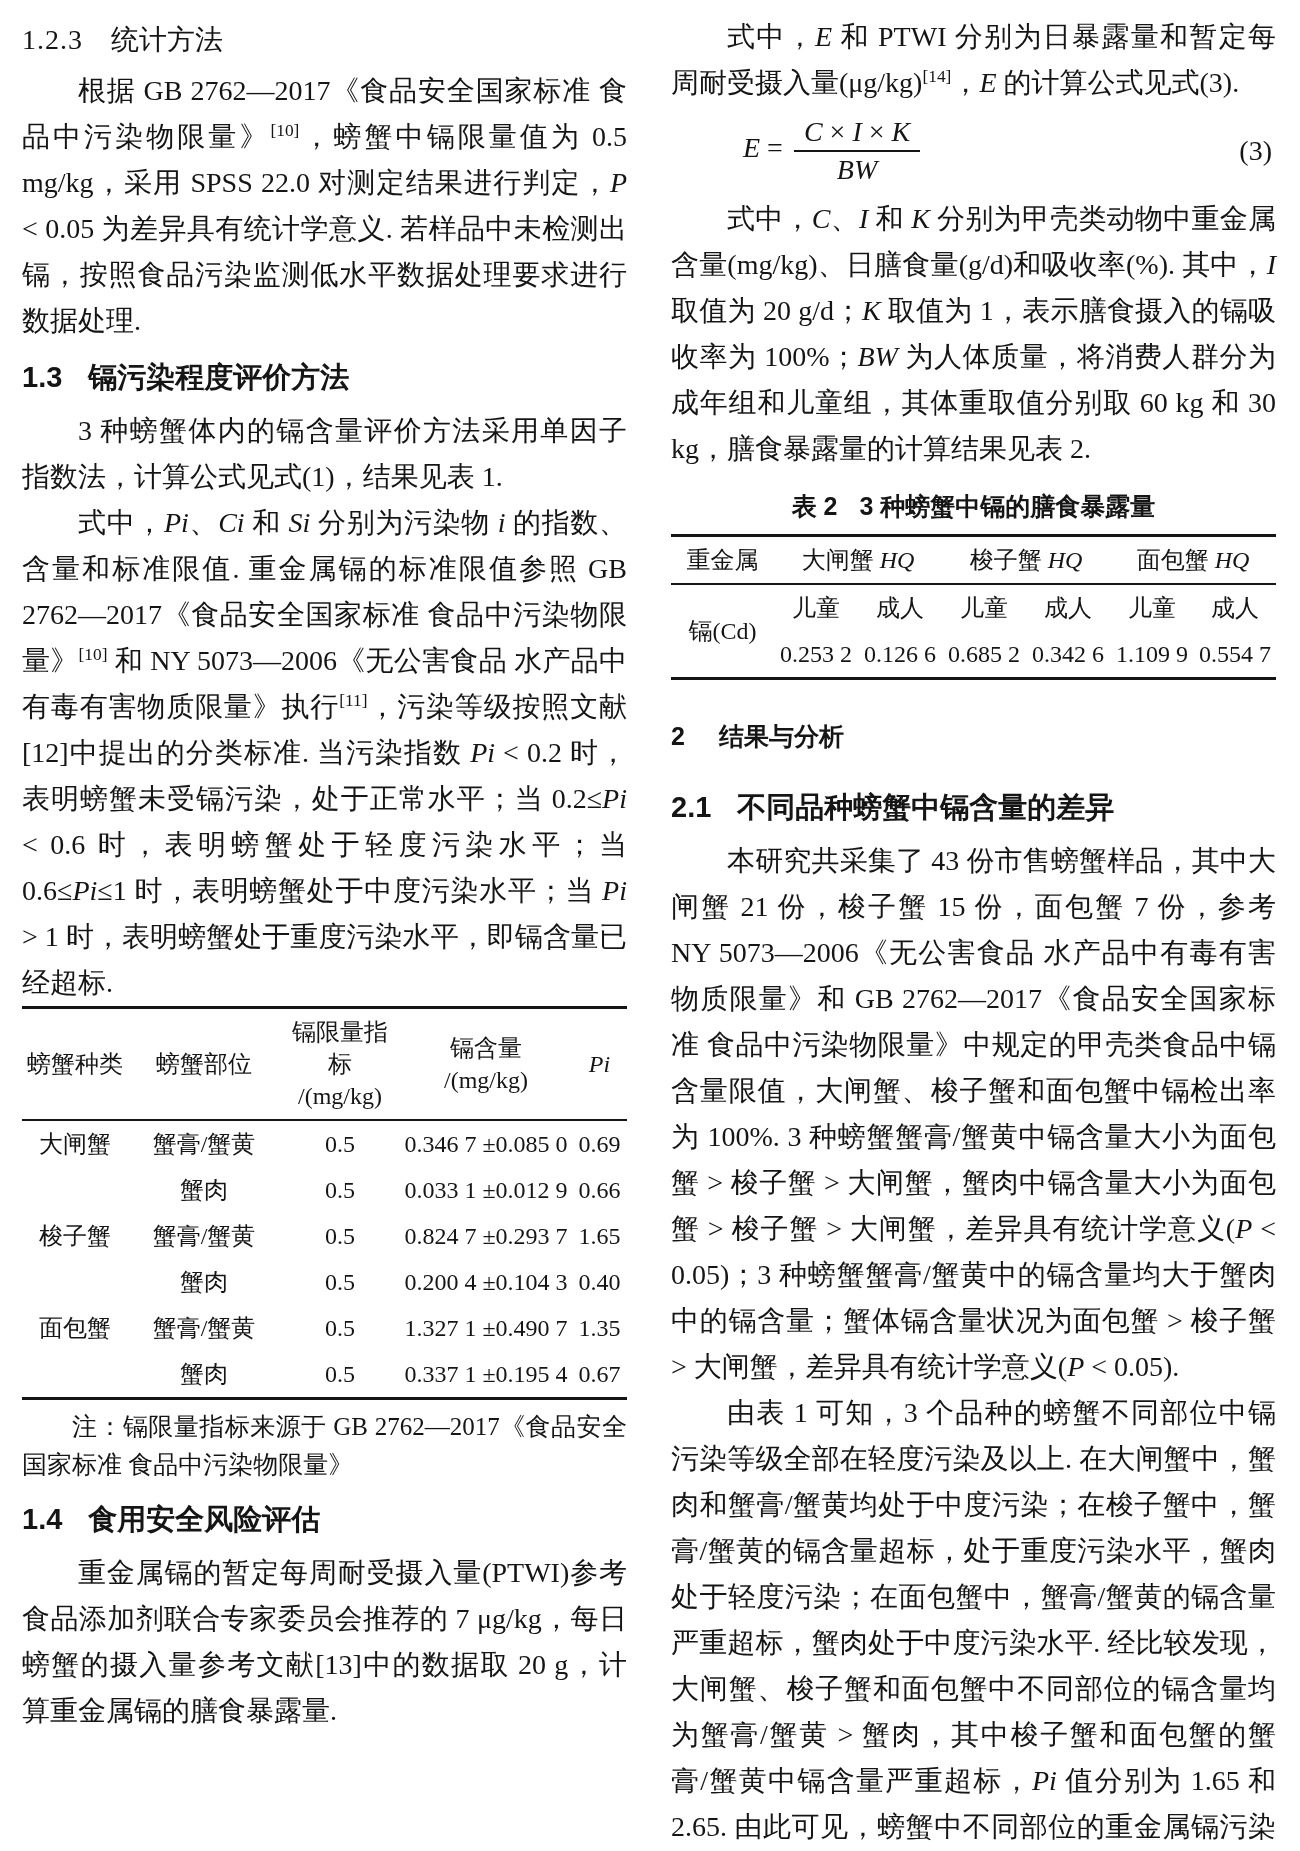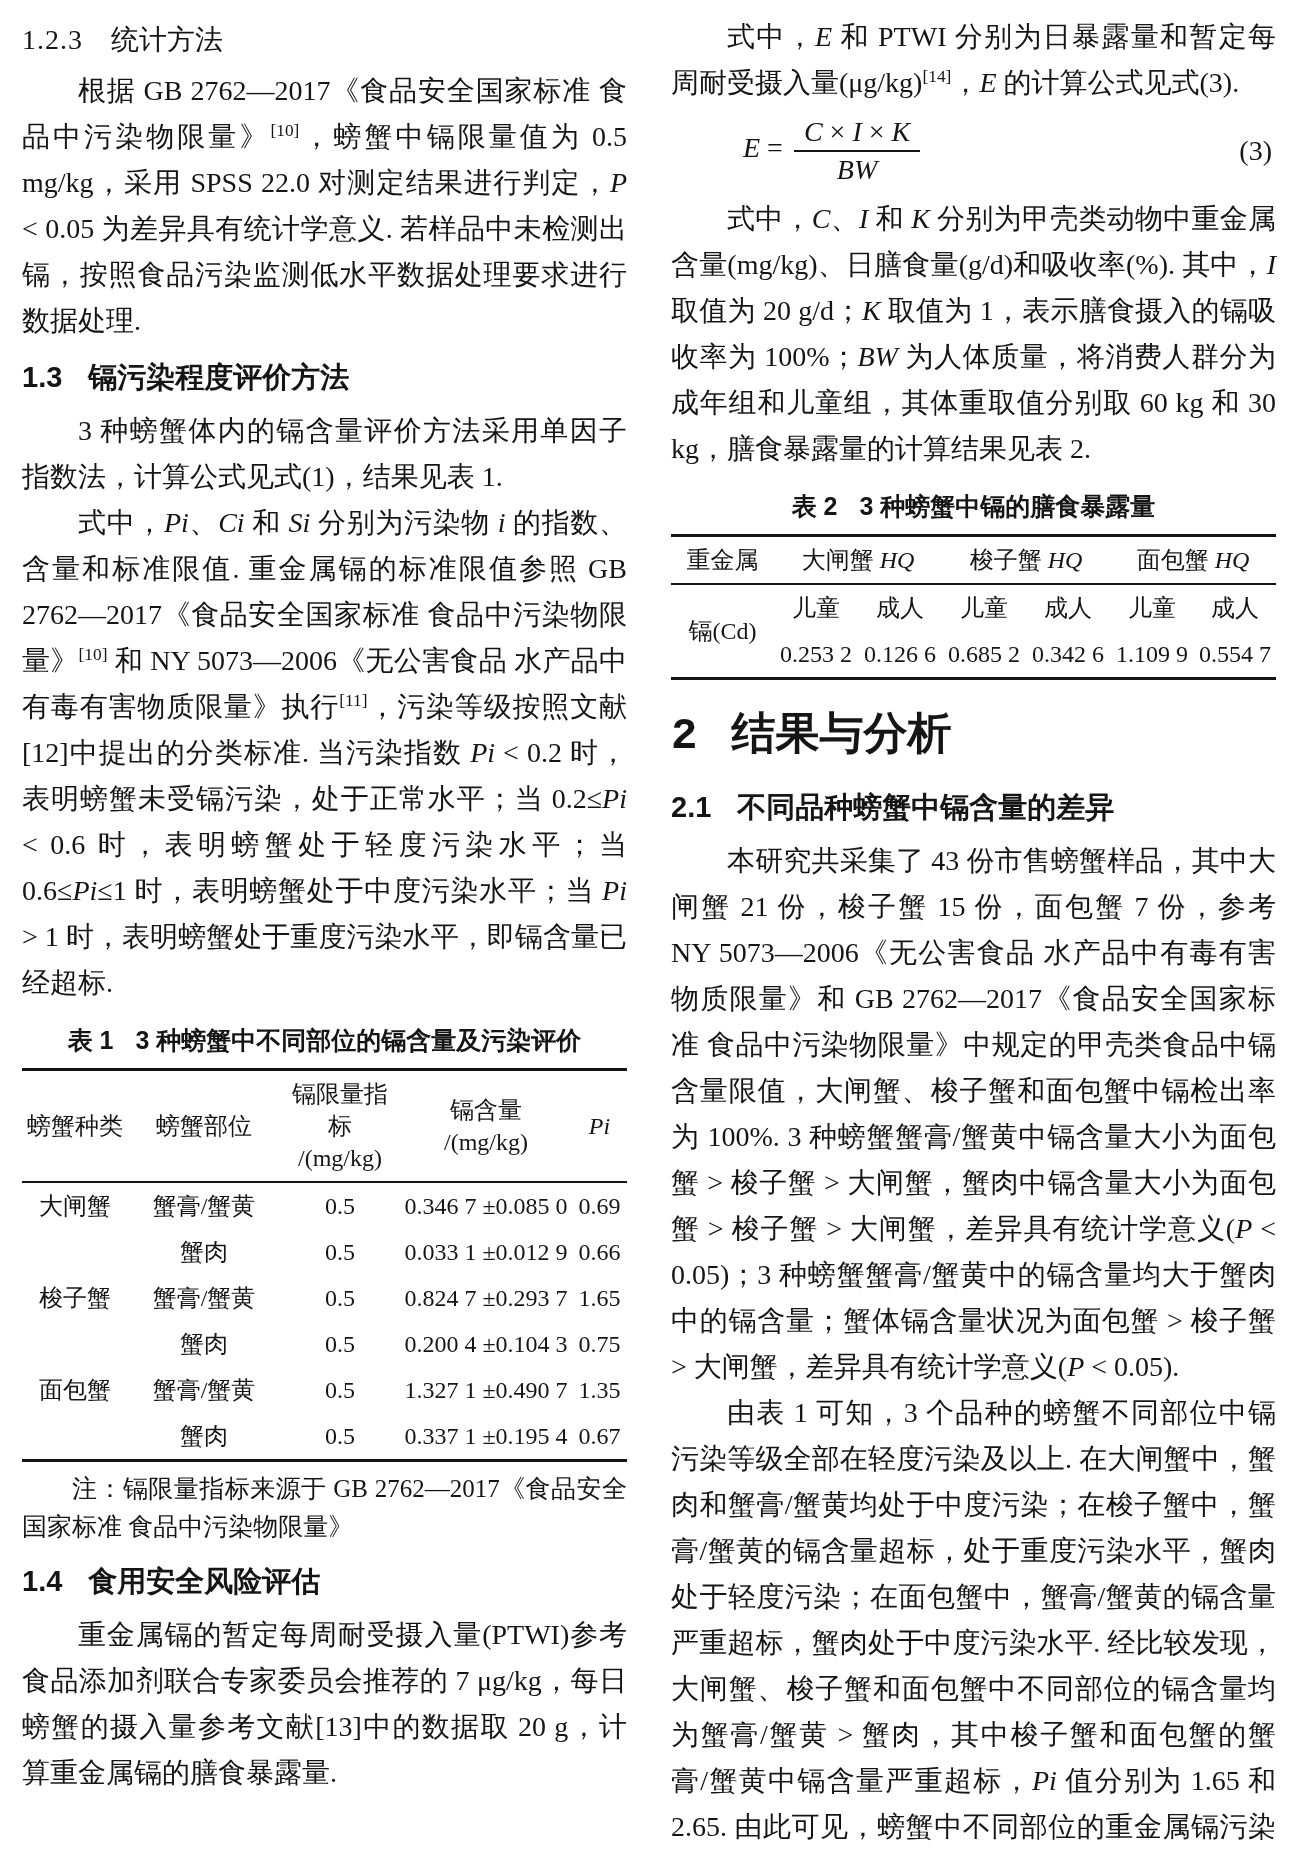--- a/index.html
+++ b/index.html
@@ -18,22 +18,22 @@
 
   
   .h-third{font-size:28px;line-height:48px;margin:2px 0 4px 0;}
   .h-third .hn{margin-right:28px;letter-spacing:1px;}
   .h-sub{
     font-family:"Liberation Sans","DejaVu Sans",sans-serif;
     font-weight:bold;font-size:29px;line-height:46px;margin:10px 0 8px 0;
   }
   .h-sub .hn{margin-right:26px;}
   .h-main{
-    font-family:Liberation Mono, monospace;
-    font-weight:bold;font-size:44px;line-height:52px;margin:30px 0 22px 0;
+    font-family:Liberation Sans, sans-serif;
+    font-weight:bold;font-size:25px;line-height:52px;margin:30px 0 22px 0;
   }
   .h-main .hn{margin-right:34px;}
 
   
   .eqrow{display:flex;align-items:center;justify-content:space-between;margin:8px 0;}
   .eqbody{margin-left:72px;font-style:normal;}
   .eqtag{padding-right:4px;}
   .frac{display:inline-flex;flex-direction:column;vertical-align:middle;
         text-align:center;line-height:36px;margin:0 4px;justify-content:center;}
   .fnum{padding:0 10px;}
@@ -80,23 +80,20 @@
 
     <div class="h-sub">
       <span class="hn">1.3</span><span>镉污染程度评价方法</span>
     </div>
 
     <p class="para"><span>3 种螃蟹体内的镉含量评价方法采用单因子指数法，计算公式见式(1)，结果见表 1.</span></p>
 
 
     <p class="para"><span>式中，</span><span class="it">Pi</span><span>、</span><span class="it">Ci</span><span> 和 </span><span class="it">Si</span><span> 分别为污染物 </span><span class="it">i</span><span> 的指数、含量和标准限值. 重金属镉的标准限值参照 GB 2762—2017《食品安全国家标准 食品中污染物限量》</span><sup>[10]</sup><span> 和 NY 5073—2006《无公害食品 水产品中有毒有害物质限量》执行</span><sup>[11]</sup><span>，污染等级按照文献[12]中提出的分类标准. 当污染指数 </span><span class="it">Pi</span><span> &lt; 0.2 时，表明螃蟹未受镉污染，处于正常水平；当 0.2≤</span><span class="it">Pi</span><span> &lt; 0.6 时，表明螃蟹处于轻度污染水平；当 0.6≤</span><span class="it">Pi</span><span>≤1 时，表明螃蟹处于中度污染水平；当 </span><span class="it">Pi</span><span> &gt; 1 时，表明螃蟹处于重度污染水平，即镉含量已经超标.</span></p>
 
-    <div class="tcap">
-      <span class="tcap-label">表 1</span><span>3 种螃蟹中不同部位的镉含量及污染评价</span>
-    </div>
 
     <table class="tbl t1">
       <colgroup>
         <col style="width:106px">
           <col style="width:152px">
           <col style="width:120px">
           <col style="width:172px">
           <col style="width:55px">
       </colgroup>
       <thead>
@@ -130,21 +127,21 @@
           <td>蟹膏/蟹黄</td>
           <td>0.5</td>
           <td>0.824 7 ±0.293 7</td>
           <td>1.65</td>
         </tr>
         <tr>
           <td></td>
           <td>蟹肉</td>
           <td>0.5</td>
           <td>0.200 4 ±0.104 3</td>
-          <td>0.75</td>
+          <td>0.40</td>
         </tr>
         <tr>
           <td>面包蟹</td>
           <td>蟹膏/蟹黄</td>
           <td>0.5</td>
           <td>1.327 1 ±0.490 7</td>
           <td>1.35</td>
         </tr>
         <tr>
           <td></td>

